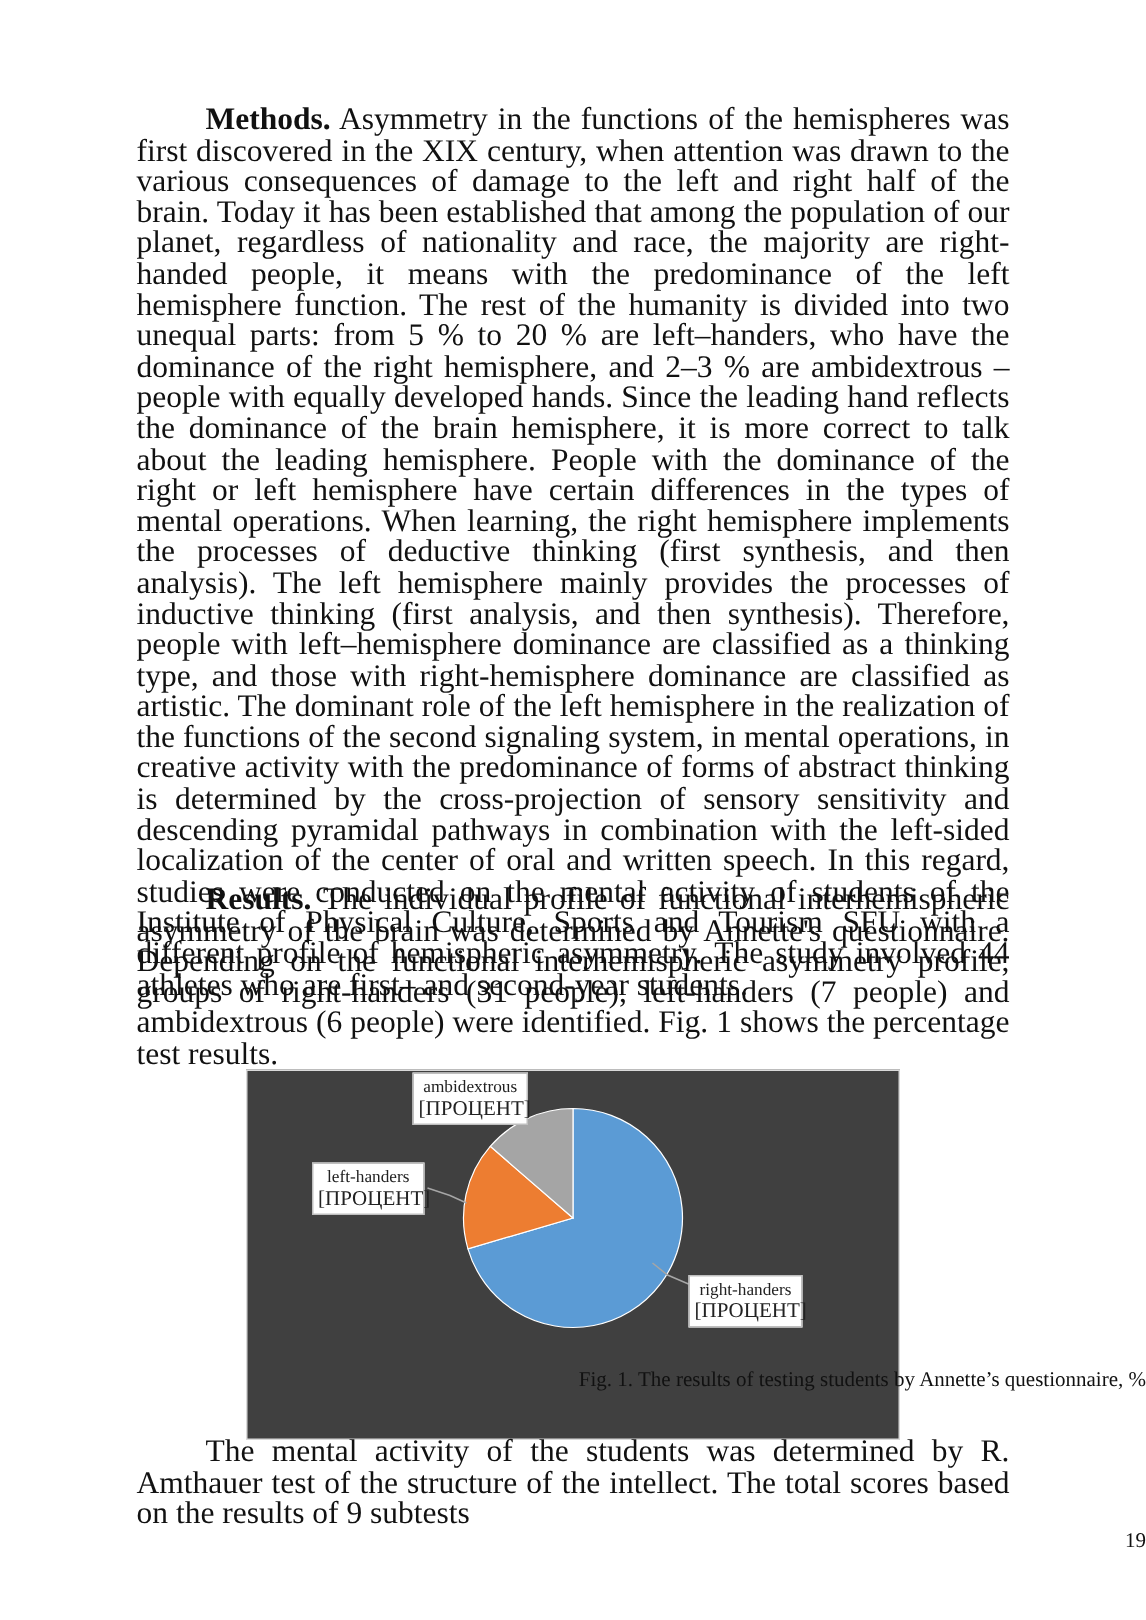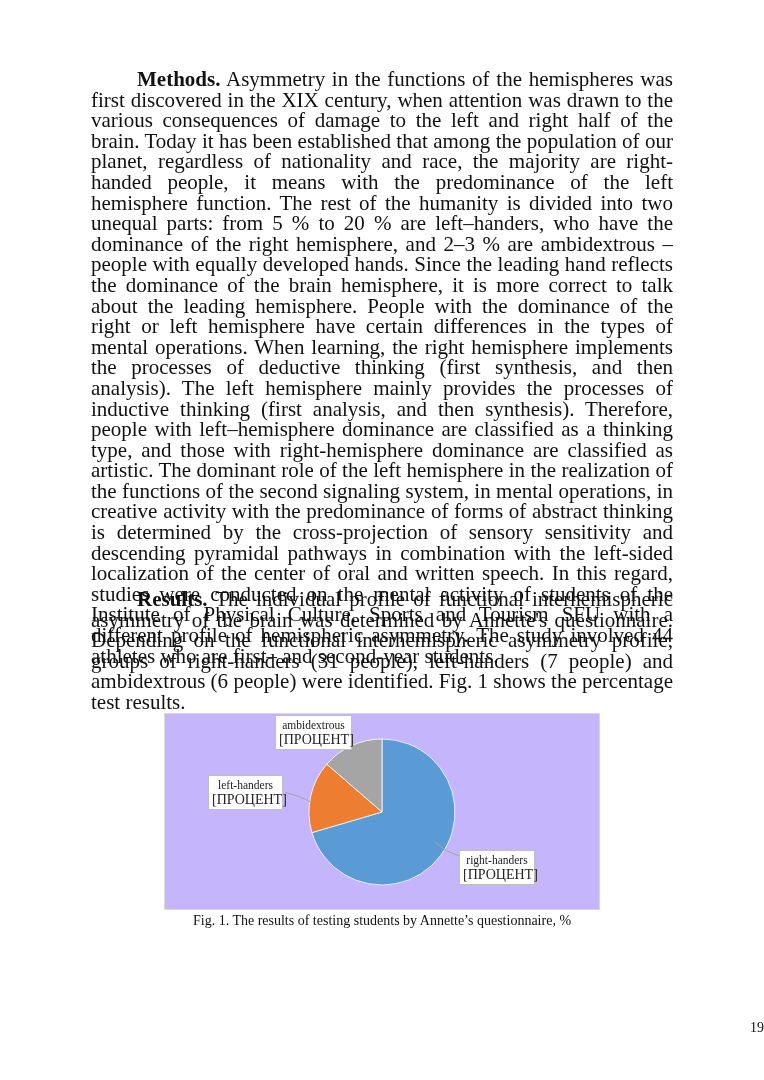--- a/index.html
+++ b/index.html
@@ -5,27 +5,27 @@
   html, body { margin:0; padding:0; background:#ffffff; }
   body { width:764px; height:1080px; position:relative; overflow:hidden;
          font-family:"Liberation Serif", "DejaVu Serif", serif; color:#111; }
   .page { position:absolute; left:0; top:0; width:764px; height:1080px; }
   .para { position:absolute; left:91px; width:582px; font-size:21px; line-height:20.6px;
           text-align:justify; text-indent:46px; margin:0; }
   .para b { font-weight:bold; }
   #p1 { top:69px; }
   #p2 { top:589px; }
   #p3 { top:957px; }
-  .chart-frame { position:absolute; left:164px; top:713px; width:436px; height:197px;
-                 border:1px solid #d9d9d9; background:#c4b5fd; box-sizing:border-box; }
+  .chart-frame { position:absolute; left:164px; top:713px; width:436px; height:247px;
+                 border:1px solid #d9d9d9; background:#404040; box-sizing:border-box; }
   .pie-svg { position:absolute; left:0; top:0; }
   .lbl { position:absolute; background:#fff; border:1px solid #bfbfbf; text-align:center;
          font-size:11.5px; line-height:14px; padding:2px 3px; box-sizing:border-box; color:#222; }
   .lbl .pct { font-size:14px; line-height:15px;font-family:Liberation Serif, serif; }
-  .caption { position:absolute; top:913px; left:0; width:764px; text-align:center; font-size:14px; }
+  .caption { position:absolute; top:913px; left:0; width:764px; text-align:right; font-size:14px; }
   .pagenum { position:absolute; top:1020px; left:0; width:764px; text-align:right; font-size:14px; }
 </style>
 </head>
 <body>
 
 <div class="page">
 
   <p class="para" id="p1"><b>Methods.</b><span> Asymmetry in the functions of the hemispheres was first discovered in the XIX century, when attention was drawn to the various consequences of damage to the left and right half of the brain. Today it has been established that among the population of our planet, regardless of nationality and race, the majority are right-handed people, it means with the predominance of the left hemisphere function. The rest of the humanity is divided into two unequal parts: from 5 % to 20 % are left–handers, who have the dominance of the right hemisphere, and 2–3 % are ambidextrous – people with equally developed hands. Since the leading hand reflects the dominance of the brain hemisphere, it is more correct to talk about the leading hemisphere. People with the dominance of the right or left hemisphere have certain differences in the types of mental operations. When learning, the right hemisphere implements the processes of deductive thinking (first synthesis, and then analysis). The left hemisphere mainly provides the processes of inductive thinking (first analysis, and then synthesis). Therefore, people with left–hemisphere dominance are classified as a thinking type, and those with right-hemisphere dominance are classified as artistic. The dominant role of the left hemisphere in the realization of the functions of the second signaling system, in mental operations, in creative activity with the predominance of forms of abstract thinking is determined by the cross-projection of sensory sensitivity and descending pyramidal pathways in combination with the left-sided localization of the center of oral and written speech. In this regard, studies were conducted on the mental activity of students of the Institute of Physical Culture, Sports and Tourism SFU with a different profile of hemispheric asymmetry. The study involved 44 athletes who are first– and second-year students.</span></p>
 
   <p class="para" id="p2"><b>Results.</b><span> The individual profile of functional interhemispheric asymmetry of the brain was determined by Annette's questionnaire. Depending on the functional interhemispheric asymmetry profile, groups of right-handers (31 people), left-handers (7 people) and ambidextrous (6 people) were identified. Fig. 1 shows the percentage test results.</span></p>
@@ -51,15 +51,16 @@
       <div class="pct">[ПРОЦЕНТ]</div>
     </div>
     <div class="lbl" style="left:294px; top:136px; width:76px;">
       <div>right-handers</div>
       <div class="pct">[ПРОЦЕНТ]</div>
     </div>
   </div>
 
   <div class="caption">Fig. 1. The results of testing students by Annette’s questionnaire, %</div>
 
+  <p class="para" id="p3">The mental activity of the students was determined by R. Amthauer test of the structure of the intellect. The total scores based on the results of 9 subtests</p>
 
   <div class="pagenum">19</div>
 </div>
 
 </body></html>

